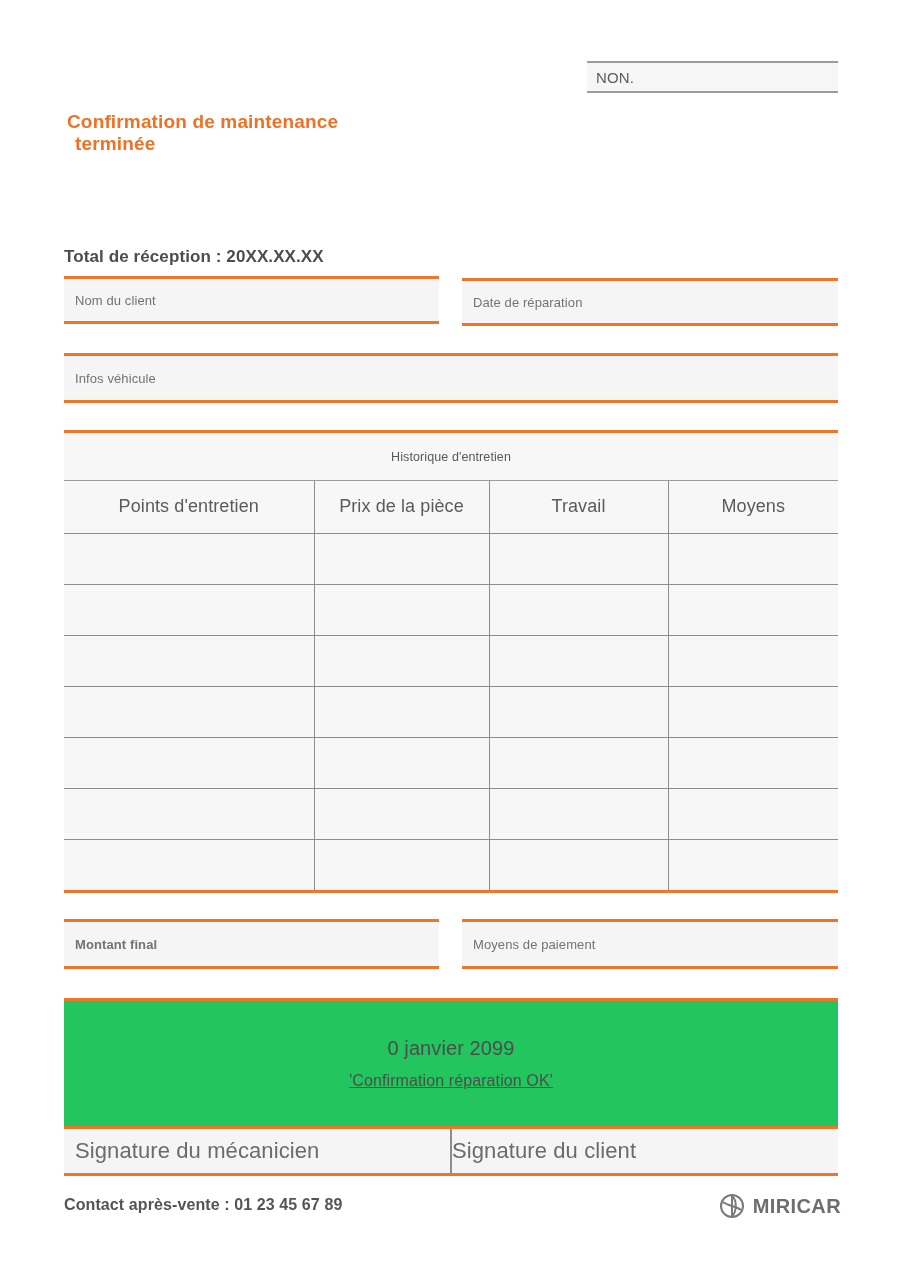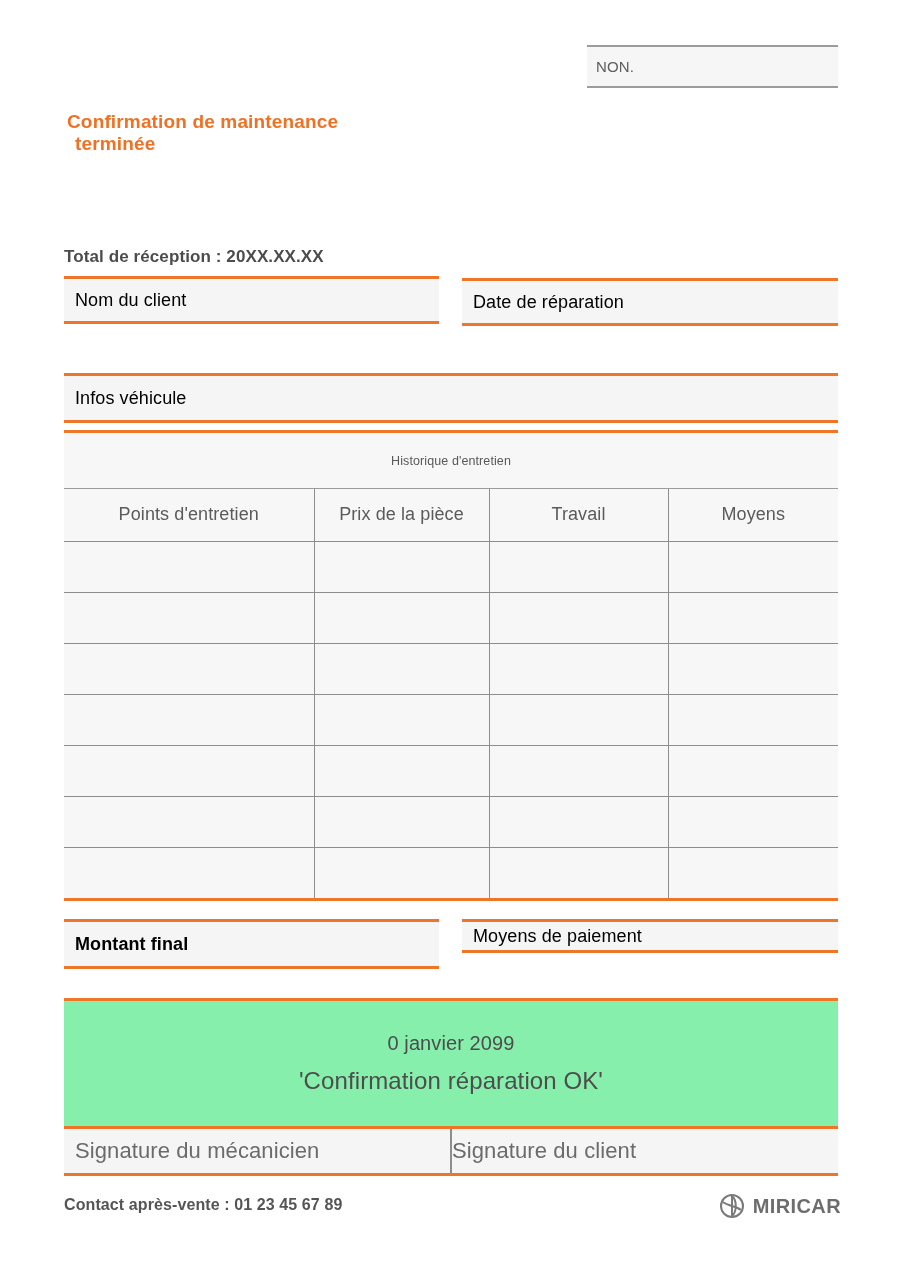--- a/index.html
+++ b/index.html
@@ -16,23 +16,23 @@
     width: 905px;
     height: 1280px;
     background: #ffffff;
     overflow: hidden;
   }
 
   
   .non-box {
     position: absolute;
     left: 587px;
-    top: 45px;
+    top: 61px;
     width: 251px;
-    height: 43px;
+    height: 32px;
     background: #f6f6f6;
     border-top: 2px solid #9c9c9c;
     border-bottom: 2px solid #9c9c9c;
     box-sizing: border-box;
     display: flex;
     align-items: center;
   }
   .non-box span {
     padding-left: 9px;
     font-size: 15px;
@@ -70,44 +70,44 @@
     position: absolute;
     background: #f5f5f5;
     border-top: 3px solid #ef7528;
     border-bottom: 3px solid #ef7528;
     box-sizing: border-box;
     display: flex;
     align-items: center;
   }
   .field > span {
     padding-left: 11px;
-    font-size: 18px;
-    color: #000000;
+    font-size: 13px;
+    color: #737373;
     letter-spacing: .1px;
   }
 
   .f-nom      { left: 64px;  top: 276px; width: 375px; height: 48px; }
   .f-datrep   { left: 462px; top: 278px; width: 376px; height: 48px; }
-  .f-infos    { left: 64px;  top: 353px; width: 774px; height: 50px; margin-top: 20px; }
+  .f-infos    { left: 64px;  top: 353px; width: 774px; height: 50px; }
   .f-montant  { left: 64px;  top: 919px; width: 375px; height: 50px; font-weight: bold; }
-  .f-moyens   { left: 462px; top: 919px; width: 376px; height: 34px; }
+  .f-moyens   { left: 462px; top: 919px; width: 376px; height: 50px; }
 
   
   .table-wrap {
     position: absolute;
     left: 64px;
     top: 430px;
     width: 774px;
     background: #f7f7f7;
     border-top: 3px solid #ef7528;
     border-bottom: 3px solid #ef7528;
     box-sizing: border-box;
   }
   .table-caption {
-    height: 56px;
+    height: 48px;
     display: flex;
     align-items: center;
     justify-content: center;
     font-size: 12.5px;
     color: #585858;
     letter-spacing: .1px;
     border-bottom: 1px solid #9c9c9c;
     box-sizing: border-box;
   }
   table.hist {
@@ -139,38 +139,39 @@
   .col-3 { width: 179px; }
   .col-4 { width: 170px; }
 
   
   .confirm-block {
     position: absolute;
     left: 64px;
     top: 998px;
     width: 774px;
     height: 128px;
-    background: #86efac;
+    background: #22c55e;
     border-top: 3px solid #ef7528;
     box-sizing: border-box;
     display: flex;
     flex-direction: column;
     align-items: center;
     justify-content: center;
   }
   .confirm-block .c-date {
     font-size: 20px;
     color: #4d4d4d;
     margin-bottom: 12px;
     letter-spacing: .1px;
   }
   .confirm-block .c-text {
-    font-size: 24px;
+    font-size: 16px;
     color: #4d4d4d;
     letter-spacing: .1px;
+    text-decoration: underline;
   }
 
   
   .sign-row {
     position: absolute;
     left: 64px;
     top: 1126px;
     width: 774px;
     height: 50px;
     background: #f5f5f5;

